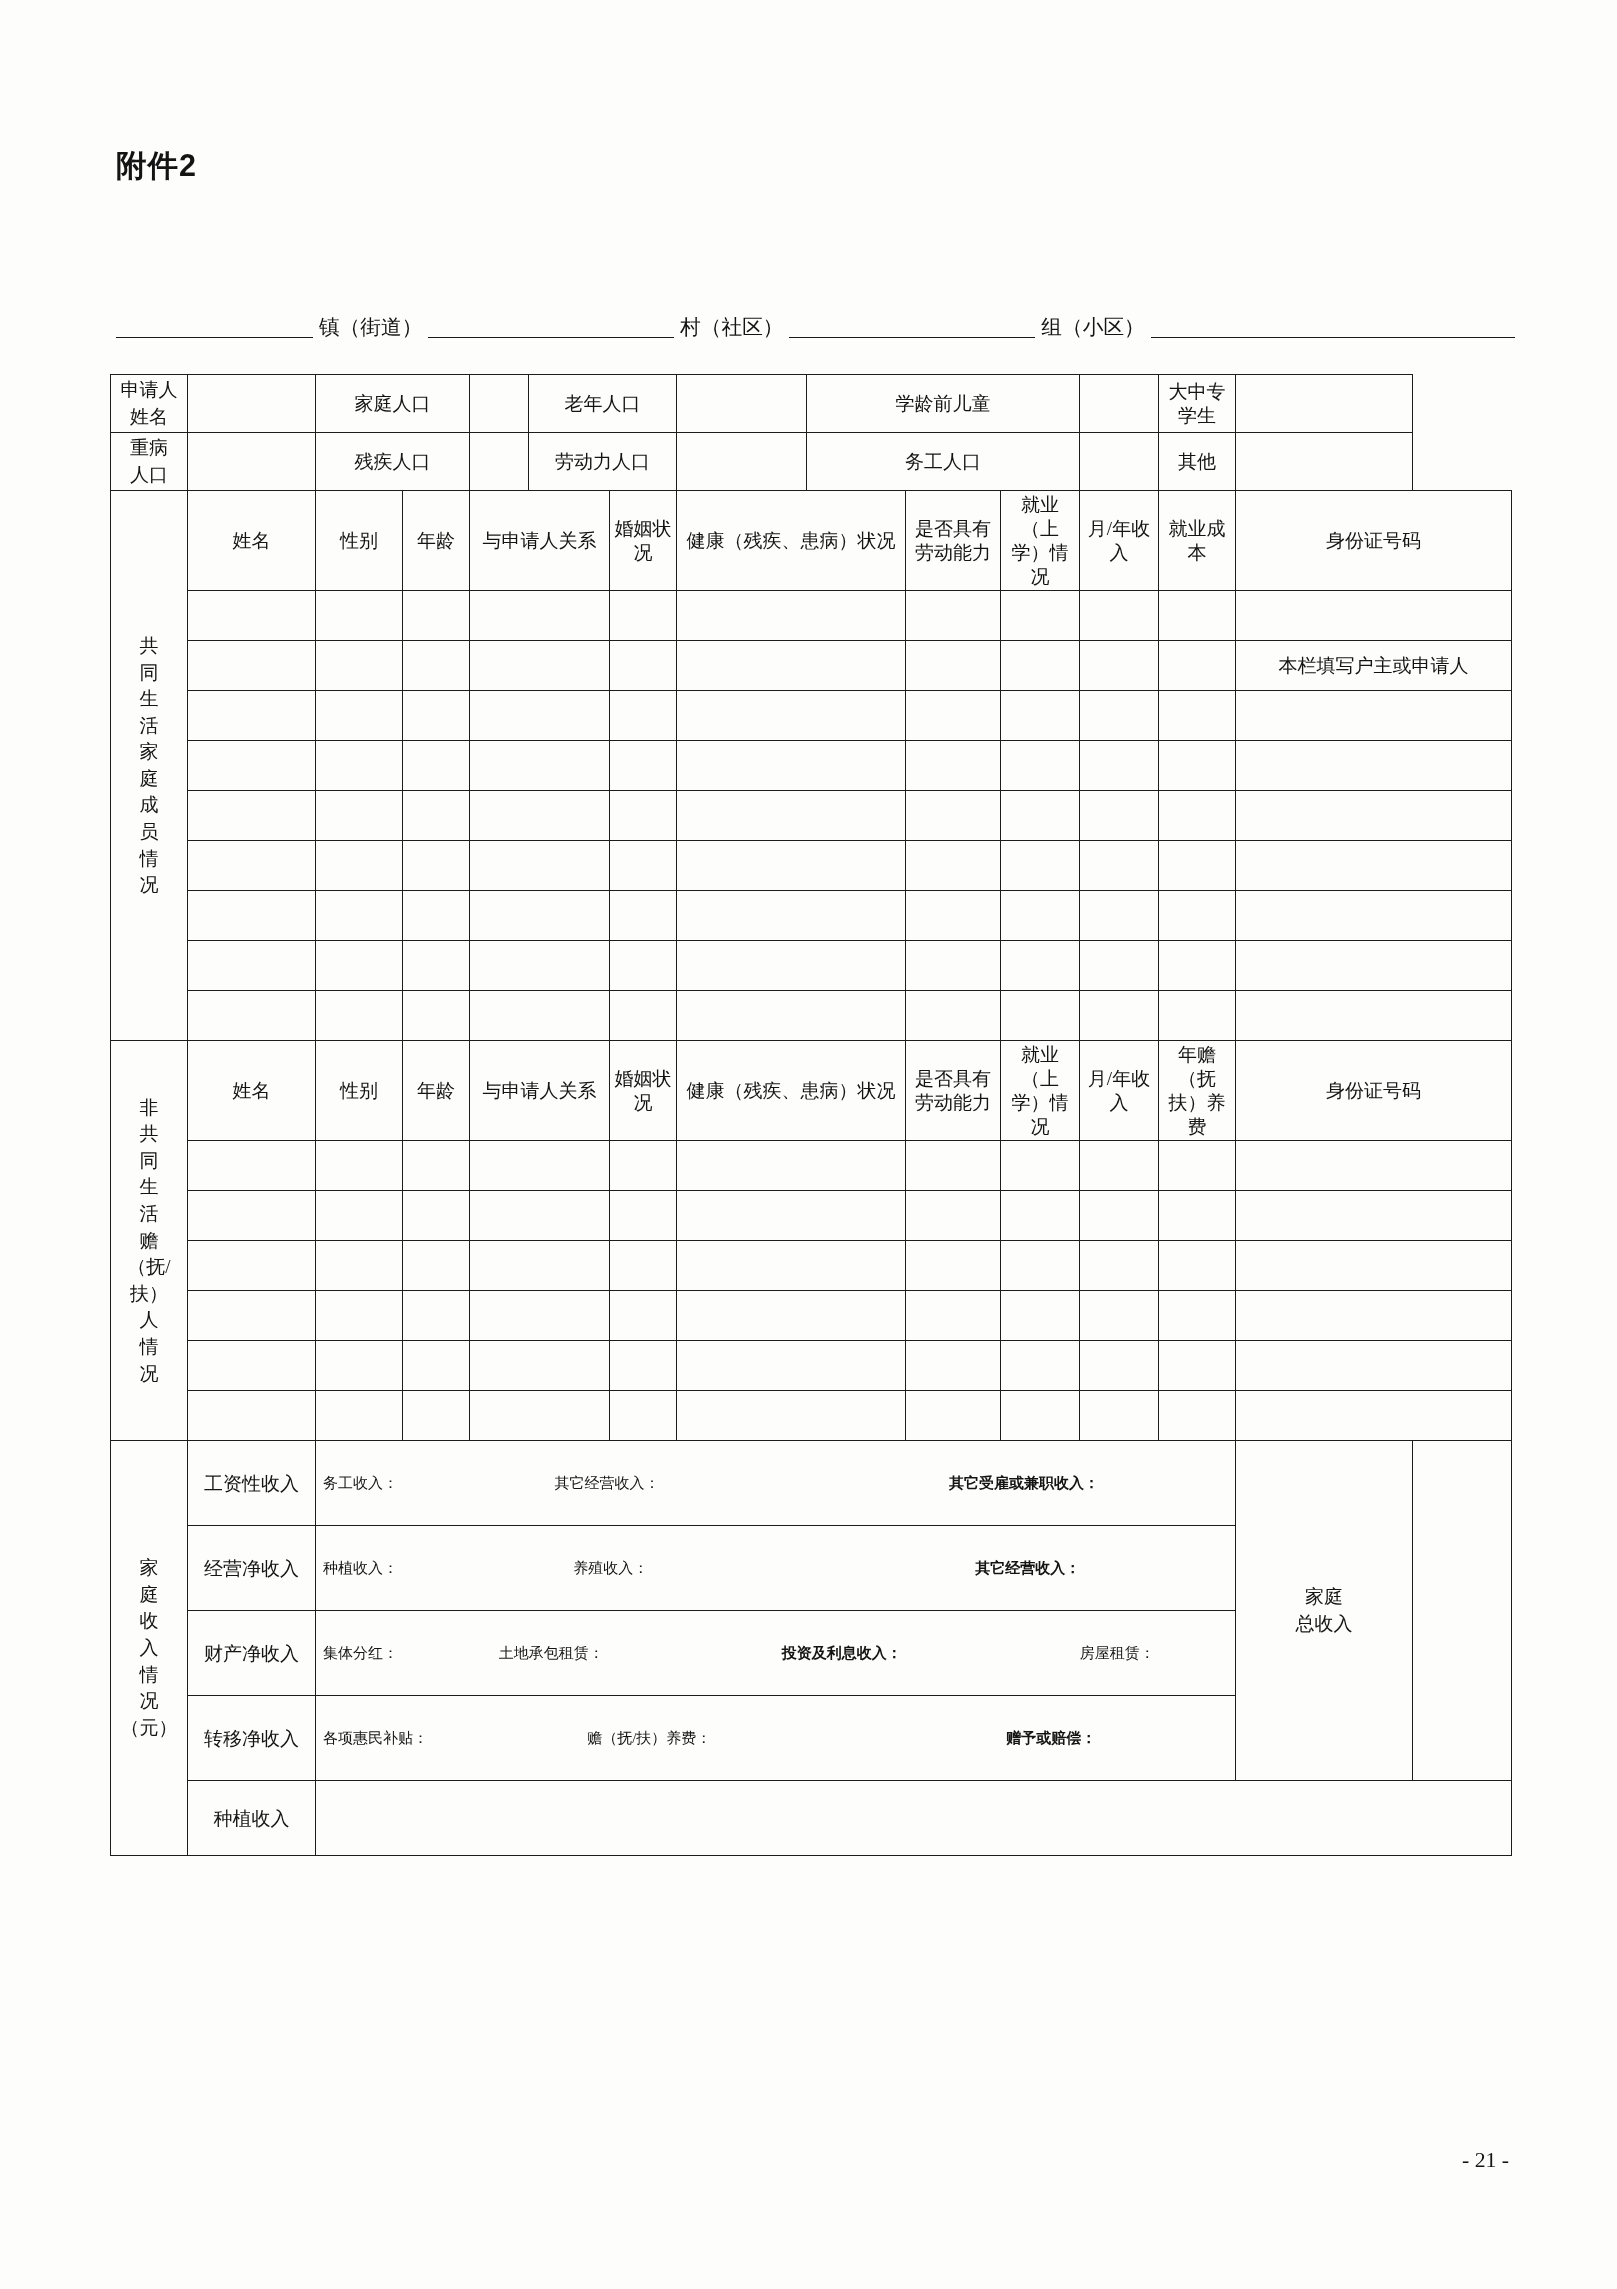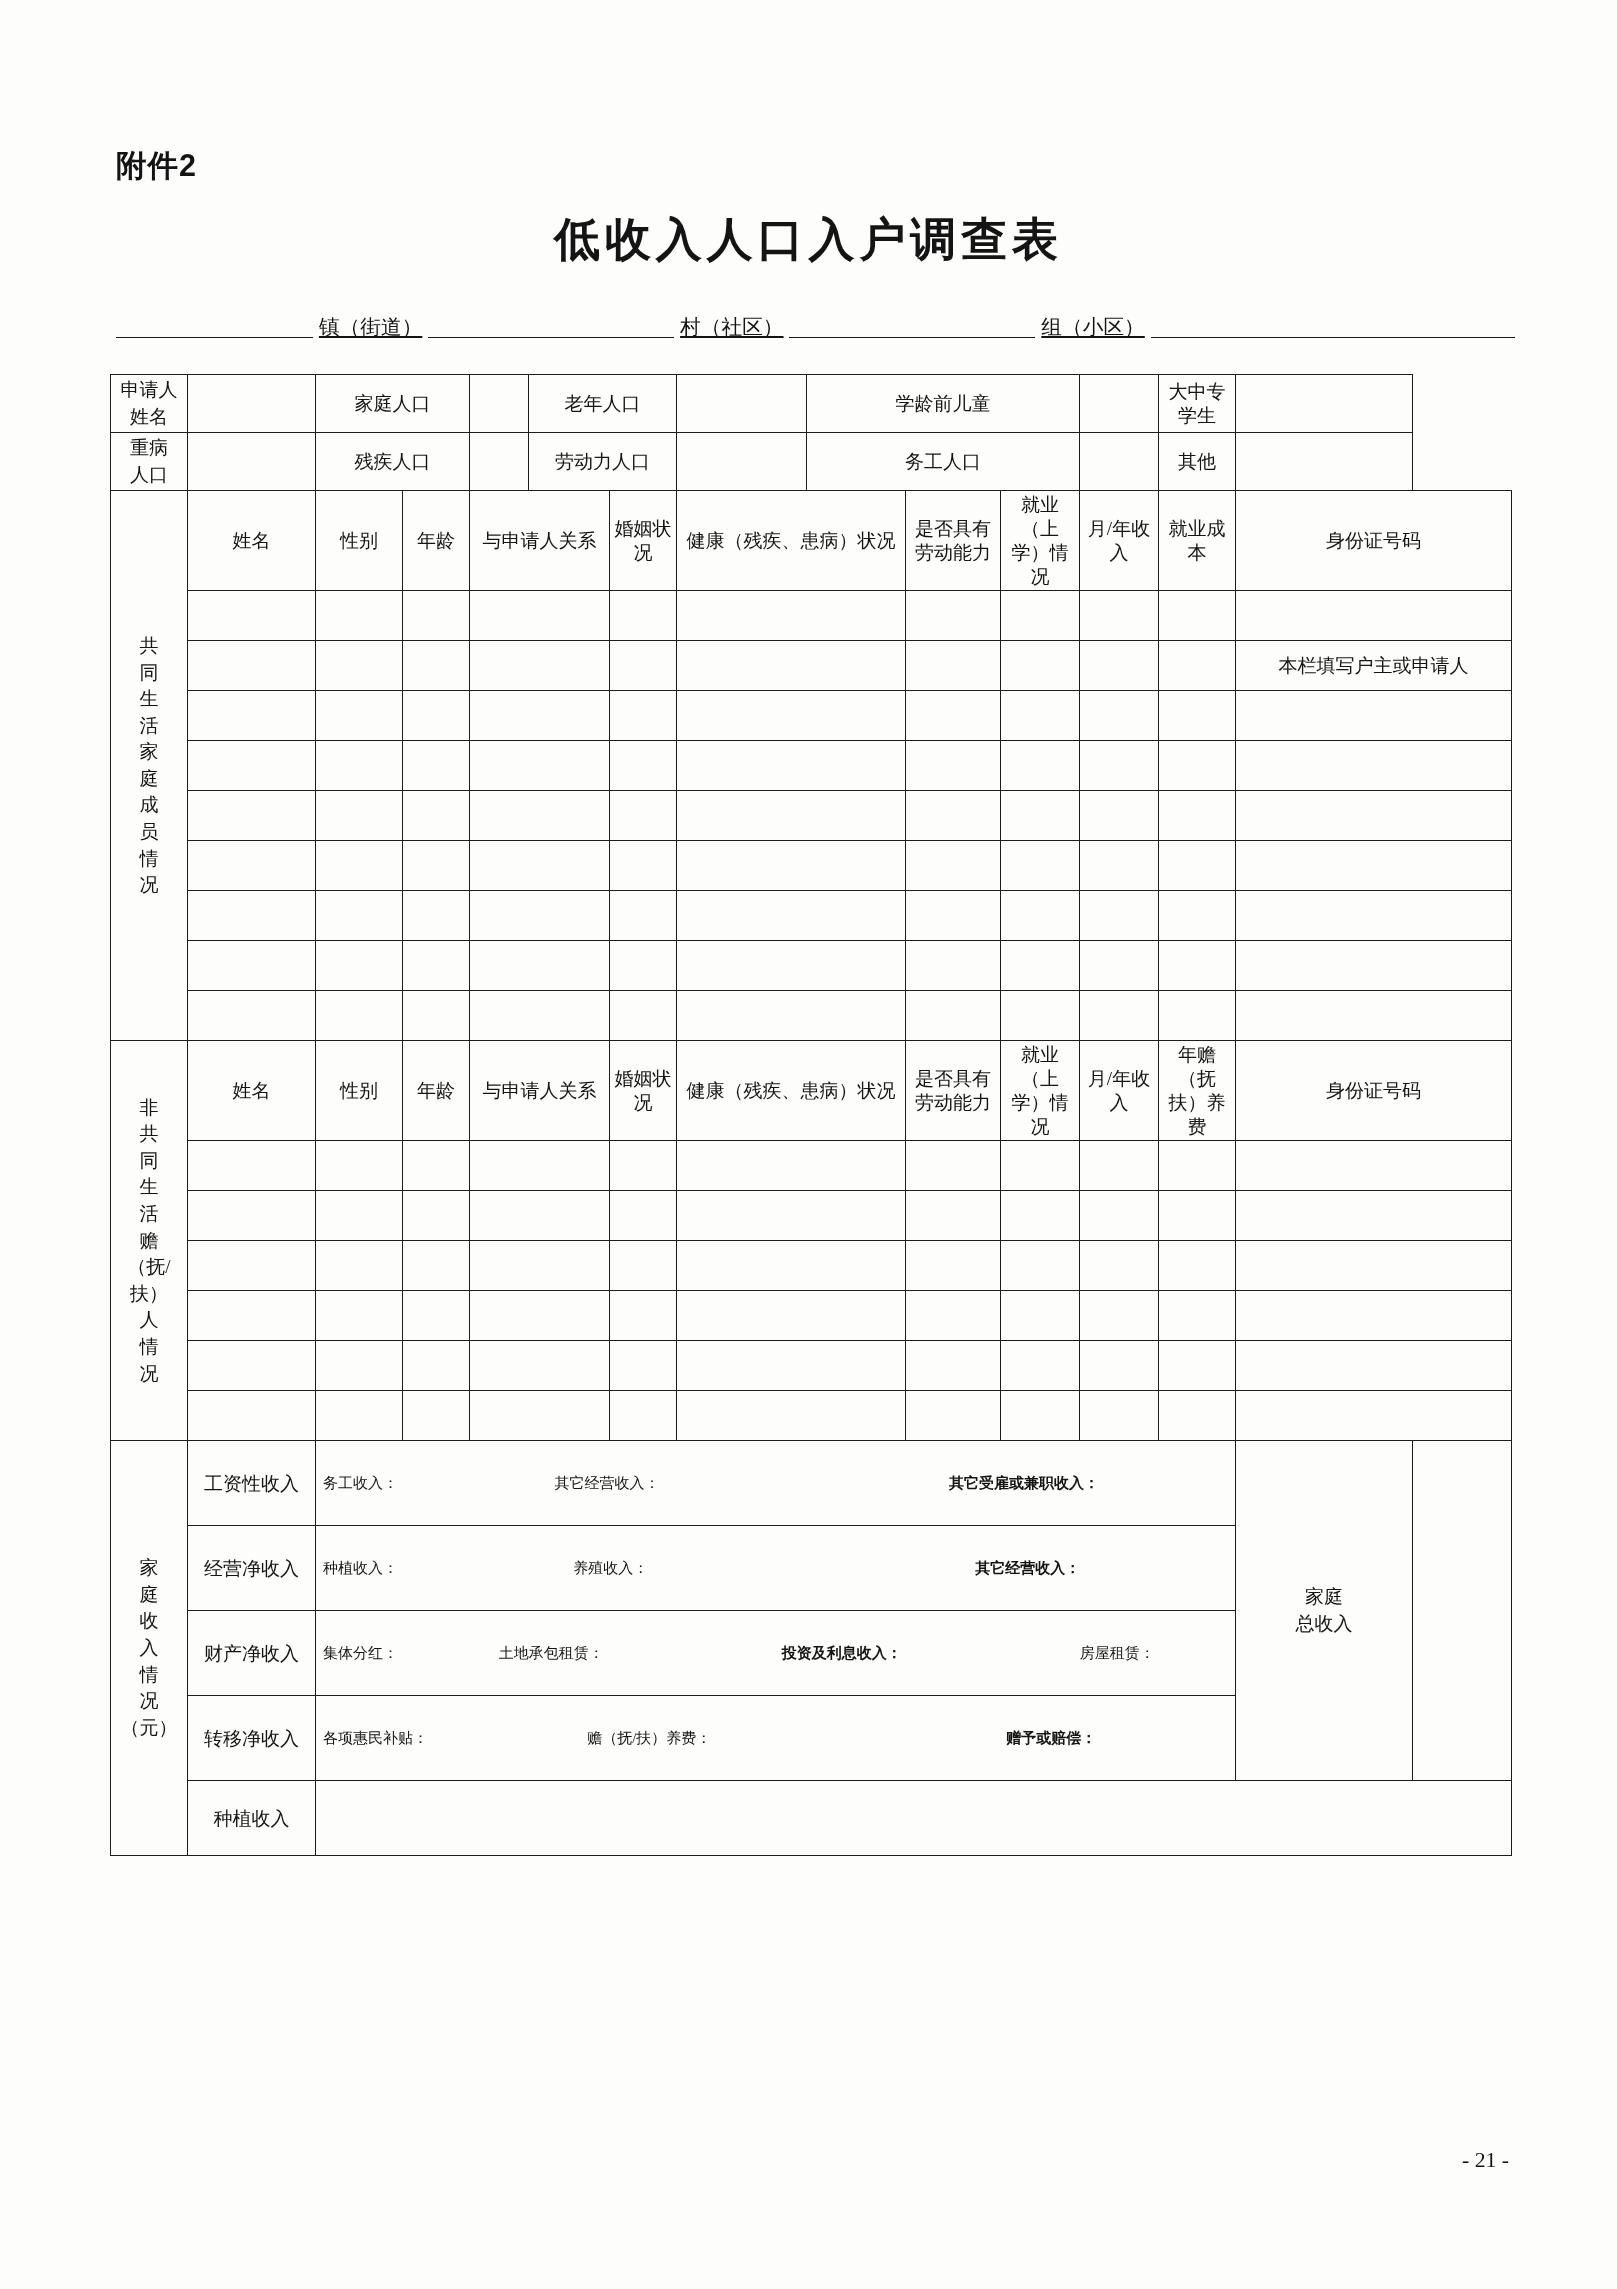--- a/index.html
+++ b/index.html
@@ -43,21 +43,20 @@
   }
   .addr-line {
     position: absolute;
     left: 116px;
     top: 317px;
     width: 1399px;
     font-size: 20.7px;
     display: flex;
     align-items: flex-start;
     gap: 0;
-    text-decoration: underline;
   }
   .addr-blank {
     border-bottom: 1.5px solid #1a1a1a;
     height: 19.7px;
   }
   .addr-text {
     padding: 0 5.9px 0 5.9px;
     white-space: nowrap;
     line-height: 1;
   }
@@ -126,21 +125,20 @@
     line-height: 1.4;
   }
 </style>
 </head>
 <body>
 
 <div class="page">
 
   <div class="attachment-label">附件2</div>
 
-  <div class="doc-title">低收入人口入户调查表</div>
 
   <div class="addr-line">
     <div class="addr-blank" style="width:197px"></div>
     <div class="addr-text">镇（街道）</div>
     <div class="addr-blank" style="width:246px"></div>
     <div class="addr-text">村（社区）</div>
     <div class="addr-blank" style="width:246px"></div>
     <div class="addr-text">组（小区）</div>
     <div class="addr-blank" style="flex:1 1 auto"></div>
   </div>

